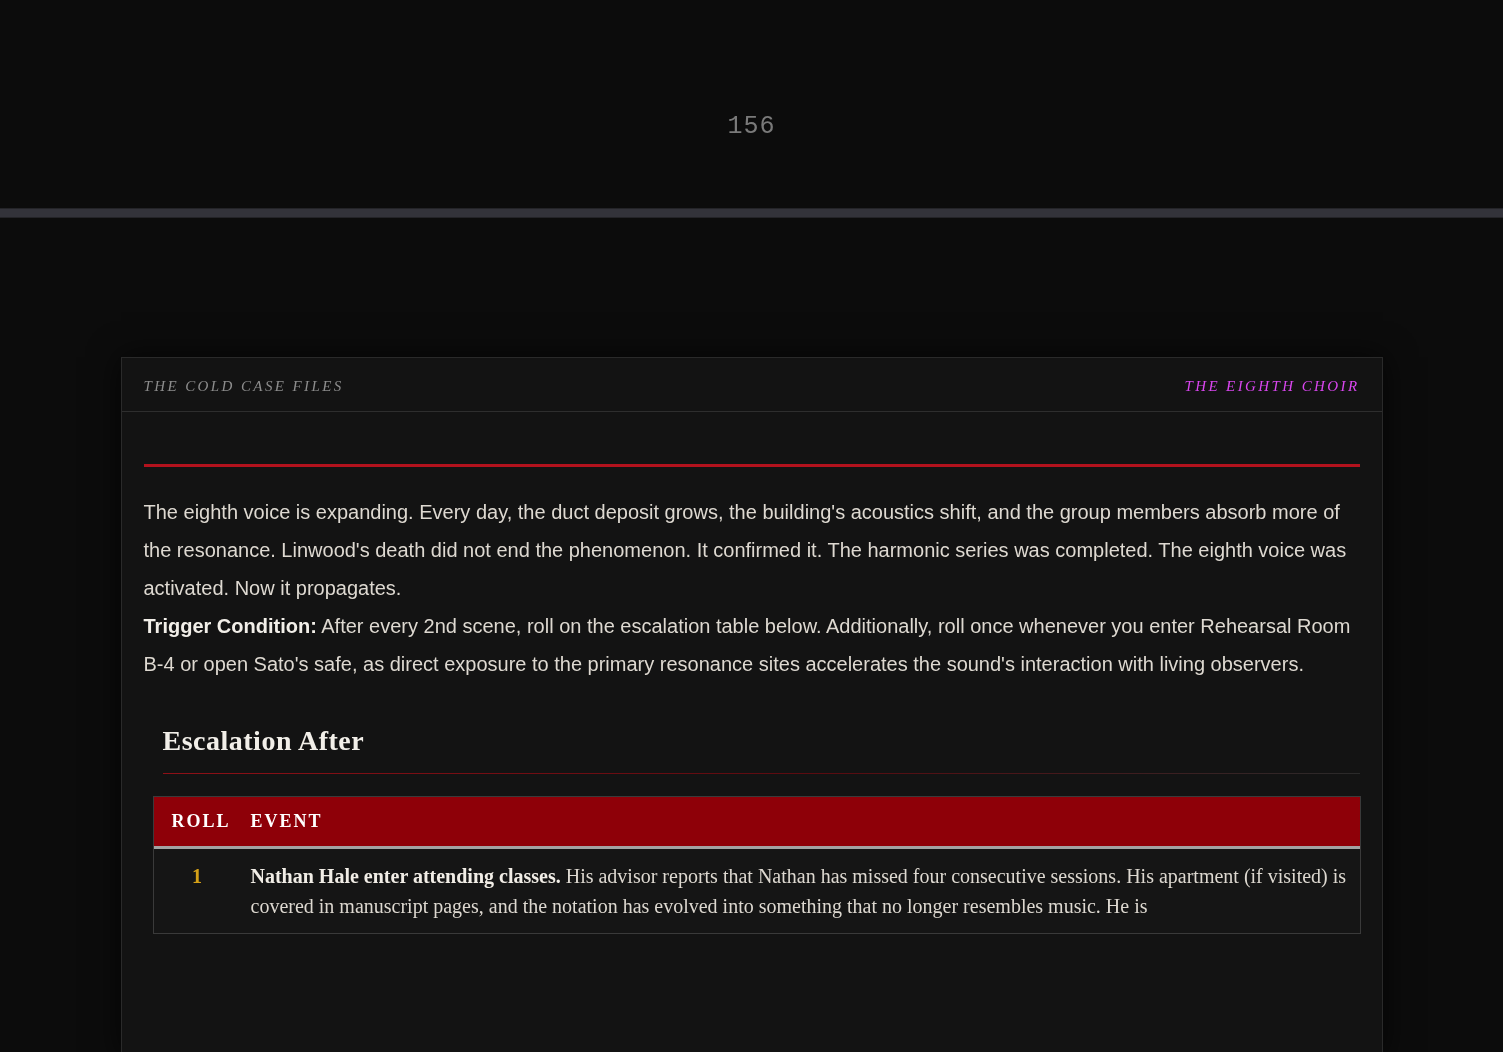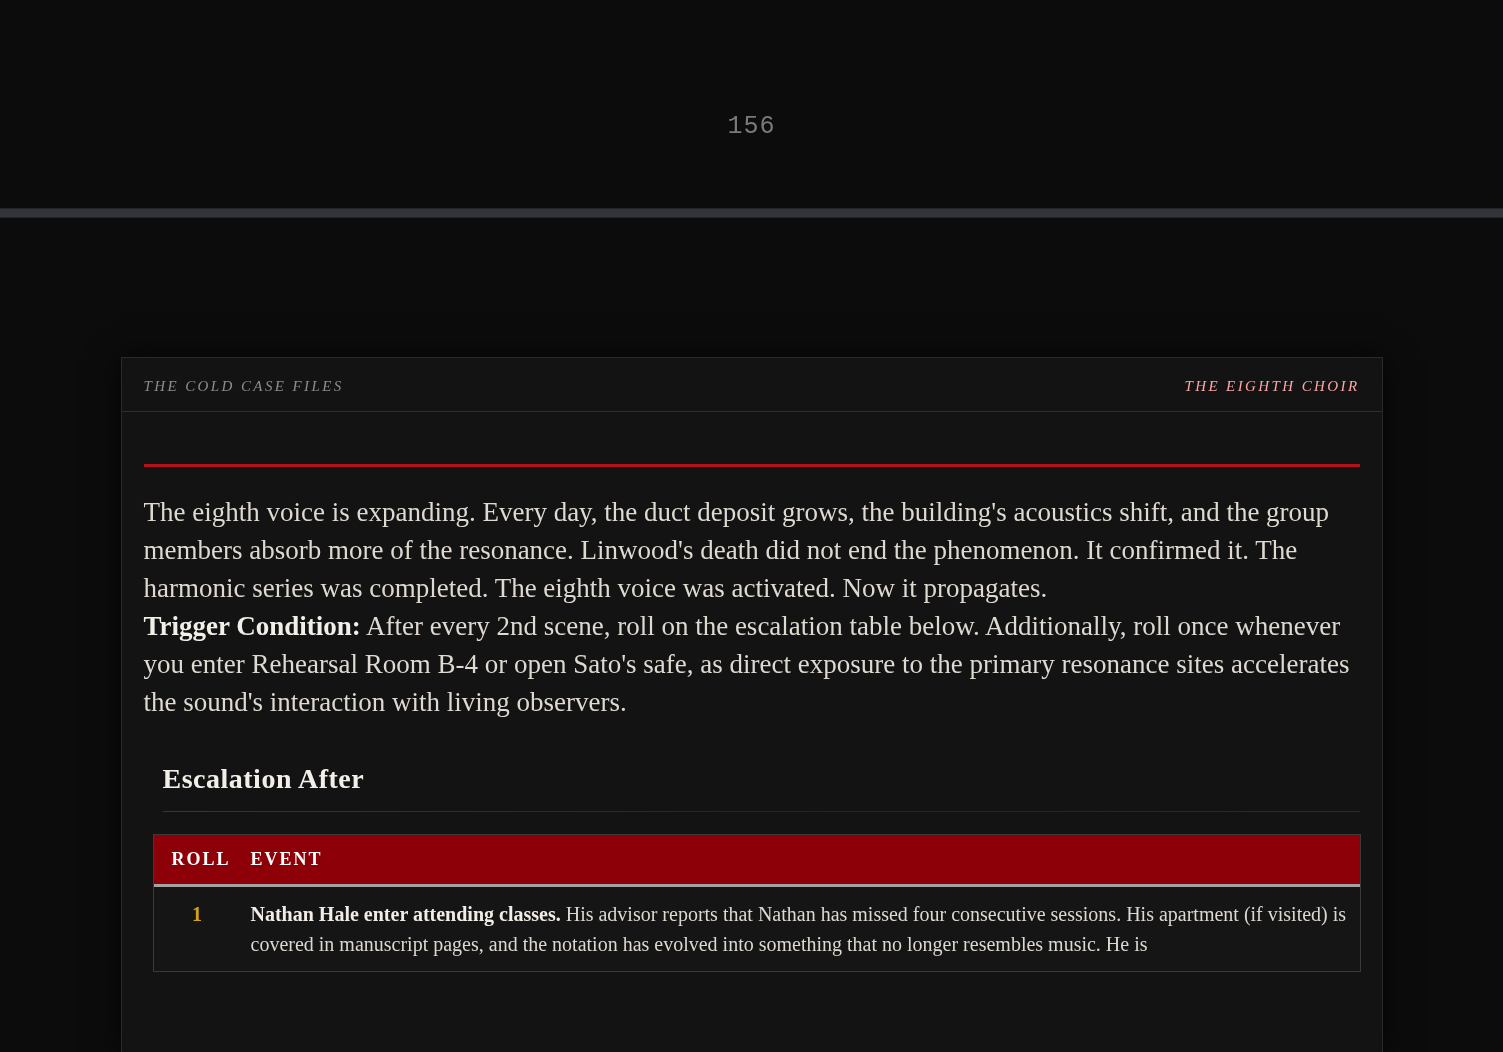--- a/index.html
+++ b/index.html
@@ -62,42 +62,42 @@
   }
   .running-head .rh-left,
   .running-head .rh-right {
     font-family: "Liberation Serif", serif;
     font-style: italic;
     font-size: 15px;
     letter-spacing: 2.4px;
     color: #8c8c8c;
     text-transform: uppercase;
   }
-  .running-head .rh-right { color: #fca5a5; }
+  .running-head .rh-right { color: #d946ef; }
 
   .sheet-body { padding: 34px 22px 0 22px; }
 
   h1.chapter-title {
     margin: 0;
     font-family: "Liberation Serif", serif;
     font-weight: bold;
     font-size: 40px;
     letter-spacing: 3px;
     color: #f0ece4;
     text-transform: uppercase;
   }
   .title-rule {
     margin-top: 18px;
     height: 3px;
     background: #b3121d;
   }
 
   p.body-text {
-    font-family: Liberation Serif, serif;
-    font-size: 27px;
+    font-family: Liberation Sans, sans-serif;
+    font-size: 20px;
     line-height: 38px;
     color: #ded9d1;
     margin: 26px 0 0 0;
   }
   p.body-text.tight { margin-top: 0; }
   .lead-in { font-weight: bold; color: #f2efe9; text-align: right; }
 
   .subsection {
     margin-top: 42px;
     padding-left: 19px;

